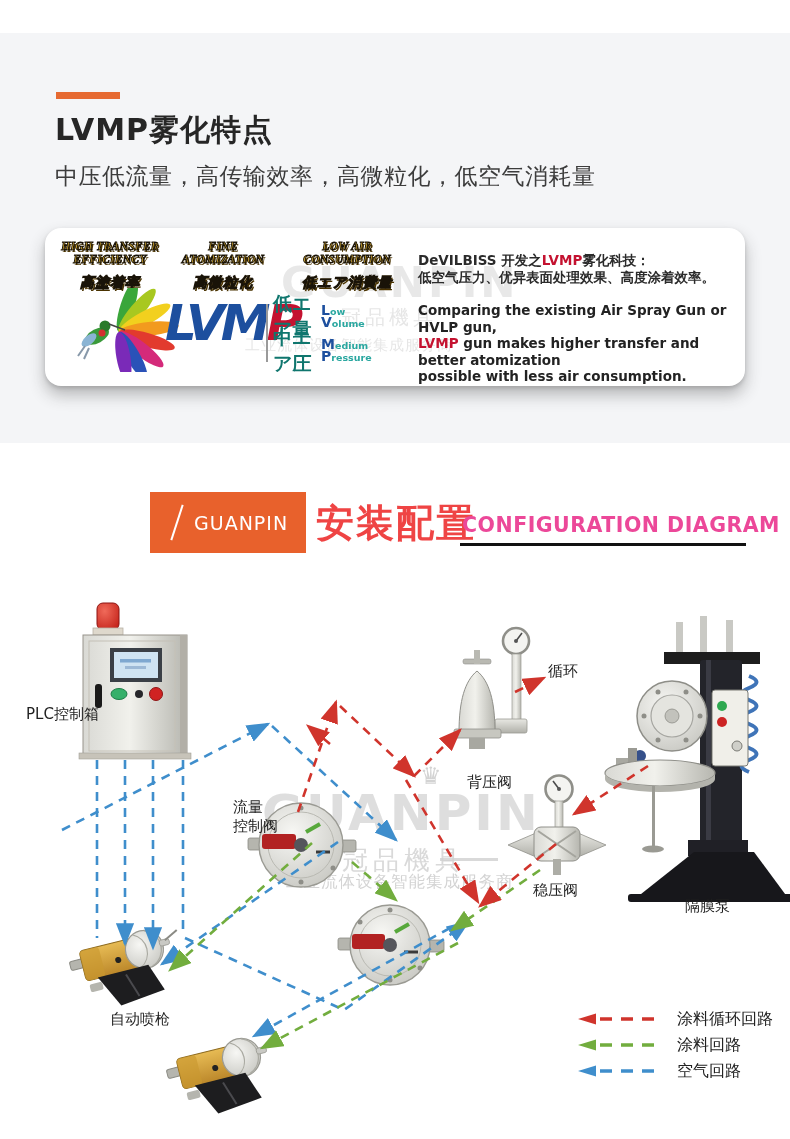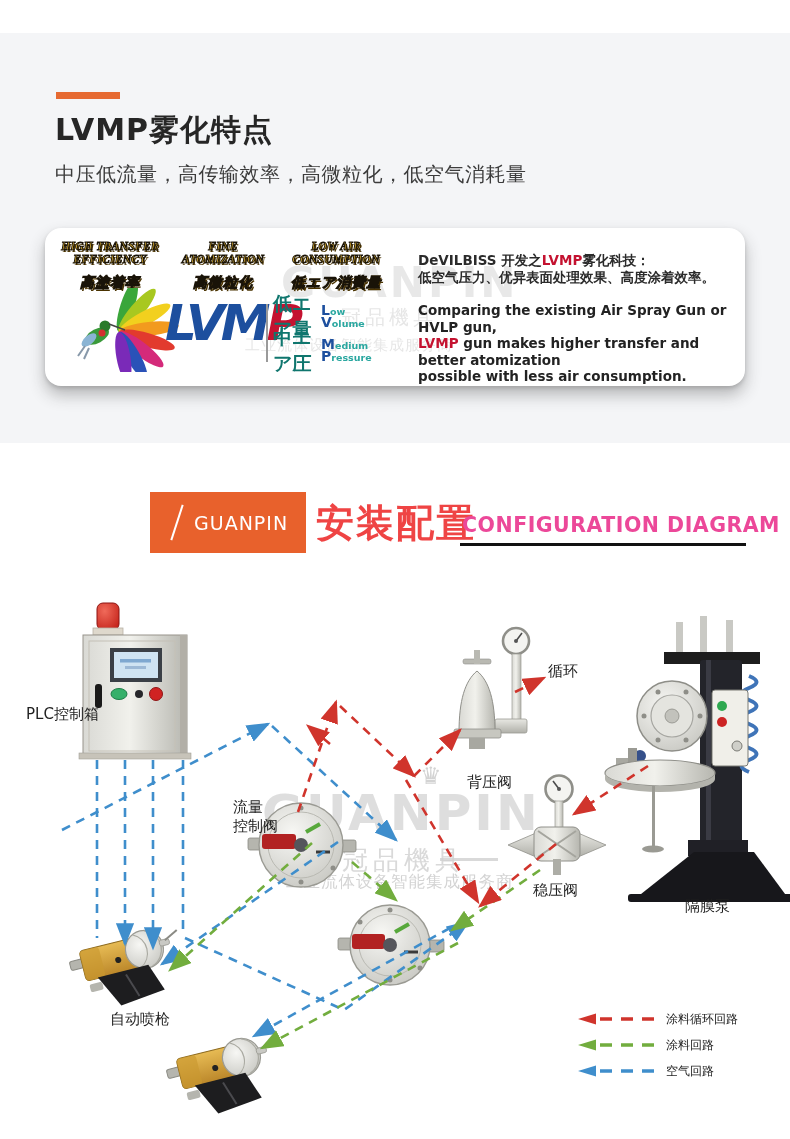--- a/index.html
+++ b/index.html
@@ -4,31 +4,31 @@
 <style>
   * { margin:0; padding:0; box-sizing:border-box; }
   html,body { background:#fff; }
   body { font-family:"DejaVu Sans","Liberation Sans",sans-serif; }
   .page { position:relative; width:790px; height:1139px; background:#fff; overflow:hidden;padding-left:29px; }
   .gray-band { position:absolute; left:0; top:33px; width:790px; height:410px; background:#f4f5f7; }
 
   
   .accent-bar { position:absolute; left:56px; top:92px; width:64px; height:7px; background:#e66a32; }
   .page-title { position:absolute; left:55px; top:110px; font-size:30px; font-weight:700; color:#262626; letter-spacing:1px; }
-  .page-subtitle { position:absolute; left:55px; top:161px; font-size:20px; font-weight:500; color:#3c3c3c; letter-spacing:.5px; }
+  .page-subtitle { position:absolute; left:55px; top:161px; font-size:23px; font-weight:500; color:#3c3c3c; letter-spacing:.5px; }
 
   .banner { position:absolute; left:45px; top:228px; width:700px; height:158px; background:#fff;
             border-radius:16px; box-shadow:0 9px 16px rgba(40,40,40,.30), 0 2px 4px rgba(0,0,0,.15); }
   .banner-wm { position:absolute; z-index:0; color:#d2d2d2; white-space:nowrap; }
   .bwm-big { left:236px; top:30px; font-size:42px; font-weight:700; letter-spacing:3px; opacity:.5; }
   .bwm-cn  { left:296px; top:76px; font-size:20px; letter-spacing:4px; opacity:.55; }
   .bwm-slogan { left:200px; top:108px; font-size:15px; letter-spacing:1px; opacity:.55; }
 
   .b-col { position:absolute; top:12px; width:104px; text-align:center; z-index:1; }
-  .b-col.c1{ left:13px; } .b-col.c2{ left:126px; } .b-col.c3{ left:239px; }
+  .b-col.c1{ left:13px; } .b-col.c2{ left:126px; } .b-col.c3{ left:250px; }
   .gold-en { font-size:11.5px; line-height:13px; font-weight:900; font-style:italic; color:#f6c437;
              -webkit-text-stroke:1px #191308; text-shadow:1.5px 1.5px 0 #4a3300; letter-spacing:.3px;font-family:Liberation Serif, serif; }
   .gold-cjk { margin-top:8px; font-size:14px; font-weight:900; font-style:italic; color:#f6c437;
               -webkit-text-stroke:1px #191308; text-shadow:1.5px 1.5px 0 #4a3300; letter-spacing:1px; }
 
   .logo-art { position:absolute; left:30px; top:60px; z-index:1; }
   .lvmp-text { position:absolute; left:120px; top:64px; z-index:1; font-size:50px; font-weight:900; font-style:italic;
                letter-spacing:-4px; color:#1d4f9e; line-height:62px; }
   .lvmp-text .p-red { color:#c41230; }
   .logo-divider { position:absolute; left:221px; top:76px; width:2px; height:58px; background:#9a9a9a; z-index:1; }
@@ -64,21 +64,21 @@
 
   .wm2 { position:absolute; z-index:0; color:#c9c9c9; white-space:nowrap; }
   .wm2-crown { left:420px; top:762px; font-size:24px; opacity:.8; }
   .wm2-big { left:262px; top:784px; font-size:50px; font-weight:700; letter-spacing:3px; opacity:.6; }
   .wm2-cn { left:342px; top:843px; font-size:26px; letter-spacing:5px; opacity:.7; }
   .wm2-line { left:440px; top:858px; width:58px; height:3px; background:#cfcfcf; opacity:.8; }
   .wm2-slogan { left:286px; top:871px; font-size:16.5px; letter-spacing:1px; opacity:.8; }
 
   .legend { position:absolute; left:576px; top:1006px; z-index:3; }
   .legend-row { display:flex; align-items:center; height:26px; }
-  .legend-label { font-size:12px; color:#222; margin-left:4px; white-space:nowrap; }
+  .legend-label { font-size:16px; color:#222; margin-left:15px; white-space:nowrap; }
 </style>
 </head>
 <body>
 
 <div class="page">
   <div class="gray-band"></div>
 
   <div class="accent-bar"></div>
   <h1 class="page-title">LVMP雾化特点</h1>
   <p class="page-subtitle">中压低流量，高传输效率，高微粒化，低空气消耗量</p>

